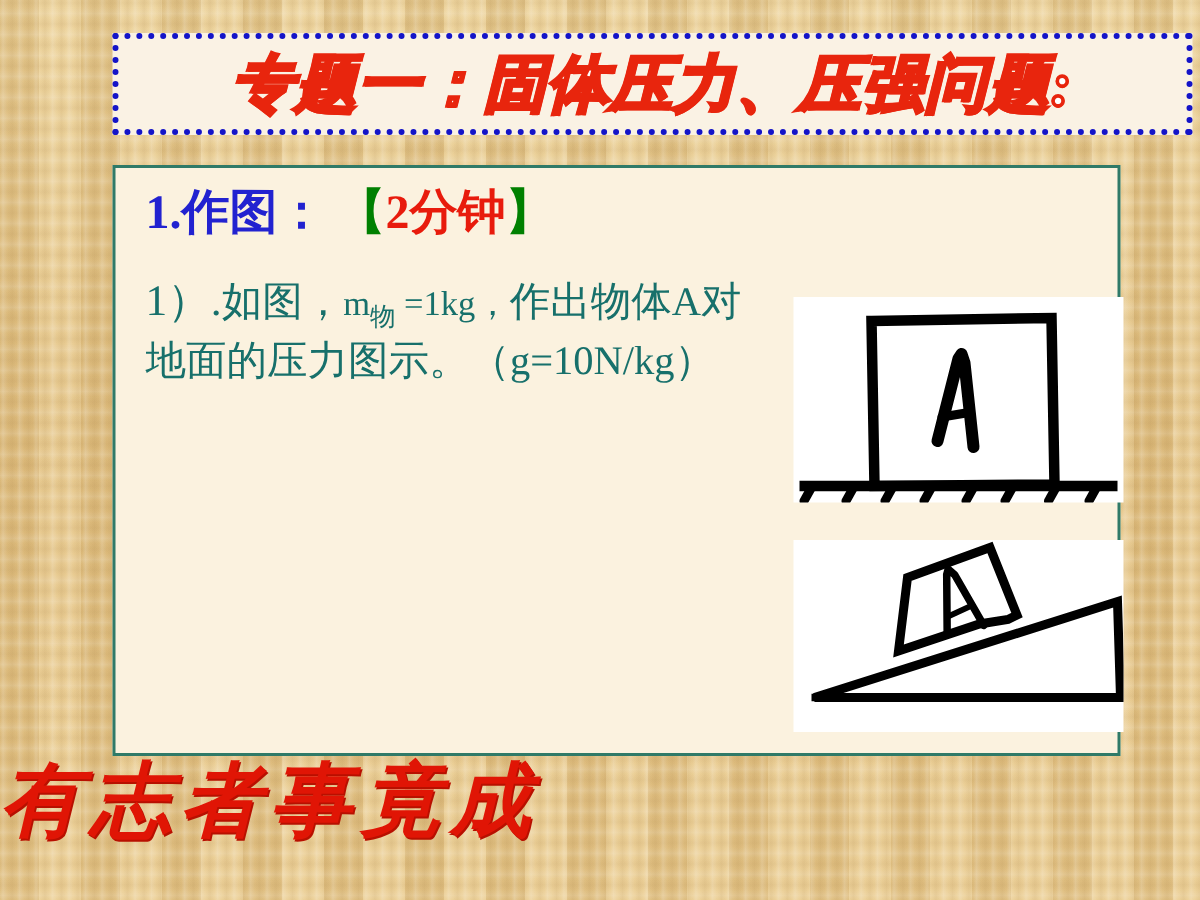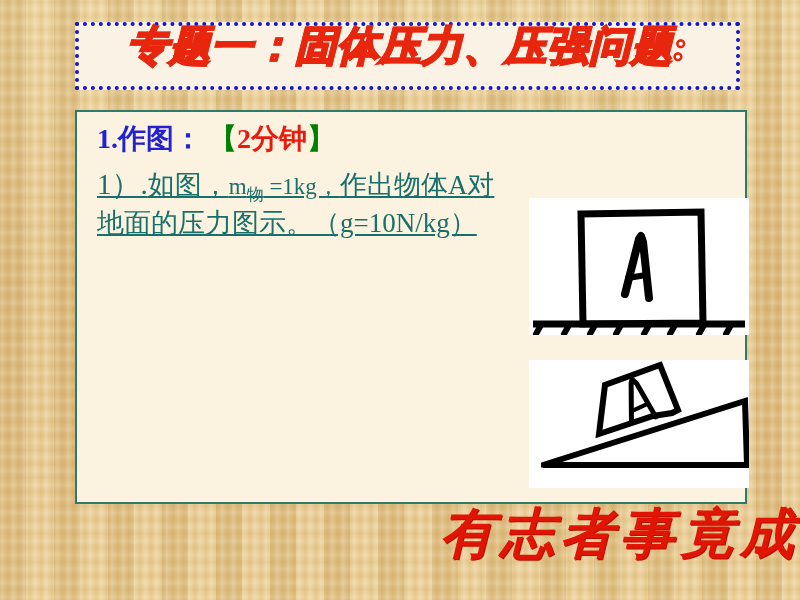--- a/index.html
+++ b/index.html
@@ -38,27 +38,27 @@
         rgba(255,240,205,0.18) 26px,
         rgba(255,240,205,0.18) 54px),
       linear-gradient(180deg, #eacf95 0%, #e2c182 48%, #e8c98c 100%);
   }
 
   
   #title-box {
     position: absolute;
     left: 75px;
     top: 22px;
-    width: 665px;
+    width: 720px;
     height: 68px;
     box-sizing: border-box;
     background: #faf2e4;
     border: 4px dotted #1414c8;
     display: flex;
-    align-items: flex-start;
+    align-items: center;
     justify-content: center;
   }
   #title-text {
     font-family: "Liberation Serif", "DejaVu Serif", serif;
     font-size: 41px;
     font-weight: bold;
     font-style: italic;
     letter-spacing: 1px;
     color: #ffffff;
     -webkit-text-stroke: 2.4px #e8250d;
@@ -83,36 +83,35 @@
 
   
   #text-column {
     position: absolute;
     left: 20px;
     top: 8px;
     width: 420px;
   }
 
   .line-1 {
-    font-size: 28px;
+    font-size: 32px;
     font-weight: bold;
     line-height: 1.35;
     white-space: nowrap;
-    margin-bottom: 8px;
+    margin-bottom: 20px;
   }
   .blue-text  { color: #2222d0; }
   .green-brk  { color: #008000; font-weight: bold; }
   .red-text   { color: #e81b0c; }
 
   .q-block {
     color: #17706b;
     font-size: 27px;
     line-height: 1.30;
     margin-bottom: 16px;
-    text-decoration: underline;
   }
   .q-block .big-num {
     font-size: 29px;
   }
   .q-block.q2 .big-num { font-weight: bold; }
   .sub {
     font-size: 17px;
     vertical-align: sub;
   }
   .mvar { font-size: 23px; }
@@ -125,21 +124,21 @@
   #diagram-1 { left: 452px; top: 86px;  width: 220px; height: 137px; }
   #diagram-2 { left: 452px; top: 248px; width: 220px; height: 128px; }
   .diagram svg { display: block; width: 100%; height: 100%; }
 
   
   #bottom-slogan {
     position: absolute;
     left: 0;
     top: 505px;
     width: 800px;
-    text-align: right;
+    text-align: left;
     font-family: "Liberation Serif", "DejaVu Serif", serif;
     font-size: 54px;
     font-weight: bold;
     font-style: italic;
     color: #e01505;
     letter-spacing: 6px;
     text-shadow: 1px 1px 0 #b81000;
     line-height: 1.1;
   }
 </style>

